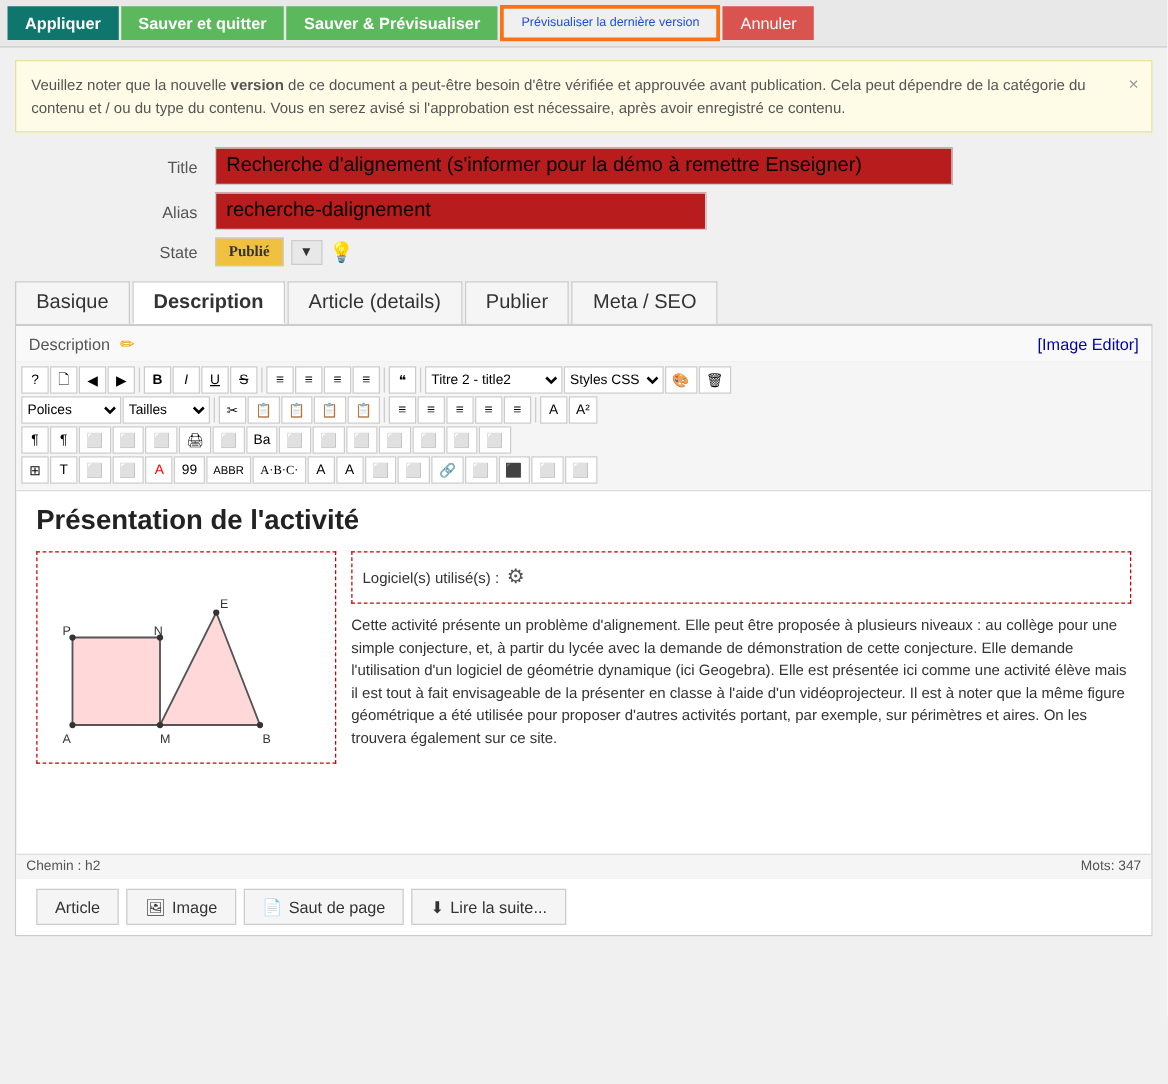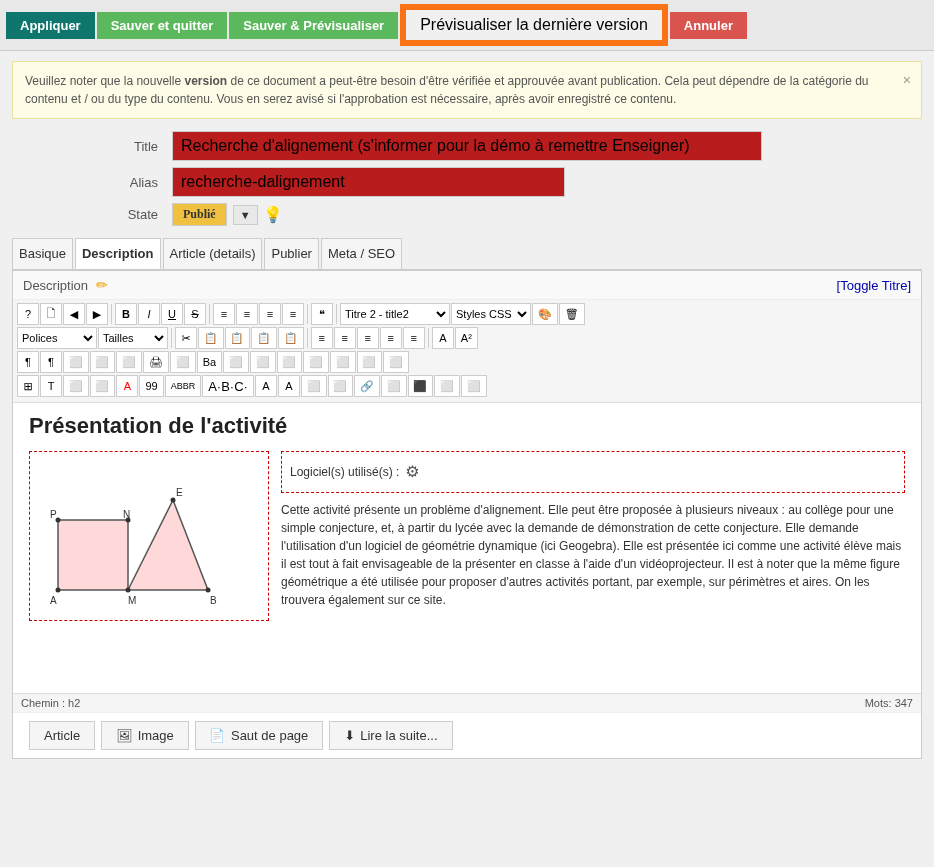--- a/index.html
+++ b/index.html
@@ -1,21 +1,21 @@
 <!DOCTYPE html>
 <html><head>
   <meta charset="utf-8">
   <style>
     * { box-sizing: border-box; margin: 0; padding: 0; }
     body { font-family: Arial, sans-serif; font-size: 13px; background: #f0f0f0; color: #333; width: 934px; min-height: 867px; overflow-x: hidden; }
     .btn-apply { background: #0f766e; color: white; border: none; padding: 6px 14px; cursor: pointer; font-size: 13px; font-weight: bold; }
     .btn-save-quit { background: #5cb85c; color: white; border: none; padding: 6px 14px; cursor: pointer; font-size: 13px; font-weight: bold; }
     .btn-save-preview { background: #5cb85c; color: white; border: none; padding: 6px 14px; cursor: pointer; font-size: 13px; font-weight: bold; }
-    .btn-preview-last { background: #f0f0f0; color: #000000; border: 6px solid #f97316; padding: 6px 14px; cursor: pointer; font-size: 16px; }
-    .btn-cancel { background: #d9534f; color: white; border: none; padding: 6px 14px; cursor: pointer; font-size: 13px; font-weight: bold; }
+    .btn-preview-last { background: #f0f0f0; color: #1d4ed8; border: 3px solid #f97316; padding: 6px 14px; cursor: pointer; font-size: 10px; }
+    .btn-cancel { background: #d9534f; color: white; border: none; padding: 6px 14px; cursor: pointer; font-size: 13px; font-weight: normal; }
 
     
     .notice-box { background: #fefbe6; border: 1px solid #e8e0a0; margin: 10px 12px; padding: 10px 30px 10px 12px; position: relative; font-size: 12px; line-height: 1.5; color: #555; }
     .notice-close { position: absolute; top: 8px; right: 10px; cursor: pointer; color: #999; font-size: 14px; }
     .notice-box strong { font-weight: bold; }
 
     
     .form-area { margin: 12px; }
     .form-row { display: flex; align-items: center; margin-bottom: 6px; }
     .form-label { width: 160px; text-align: right; padding-right: 14px; color: #555; font-size: 13px; }
@@ -24,21 +24,21 @@
     
     .state-row { display: flex; align-items: center; margin-bottom: 10px; }
     .state-label { width: 160px; text-align: right; padding-right: 14px; color: #555; font-size: 13px; }
     .state-select-wrap { display: flex; align-items: center; gap: 6px; font-family: Liberation Serif, serif; }
     .state-badge { background: #f0c040; color: #333; font-weight: bold; font-size: 12px; padding: 3px 10px; border: 1px solid #ccc; cursor: pointer; }
     .state-arrow { background: #e8e8e8; border: 1px solid #ccc; padding: 3px 6px; cursor: pointer; font-size: 11px; }
     .state-bulb { font-size: 16px; color: #f0c040; }
 
     
     .tabs { display: flex; margin: 0 12px; border-bottom: 1px solid #ccc; }
-    .tab { padding: 7px 6px; border: 1px solid #ccc; border-bottom: none; background: #f5f5f5; cursor: pointer; font-size: 13px; margin-right: 2px; color: #333; }
+    .tab { padding: 7px 16px; border: 1px solid #ccc; border-bottom: none; background: #f5f5f5; cursor: pointer; font-size: 16px; margin-right: 2px; color: #333; }
     .tab.active { background: white; border-bottom: 1px solid white; font-weight: bold; color: #333; }
 
     
     .editor-panel { margin: 0 12px 12px 12px; border: 1px solid #ccc; background: white; }
     .editor-header { display: flex; align-items: center; justify-content: space-between; padding: 6px 10px; border-bottom: 1px solid #eee; background: #f9f9f9; }
     .editor-header-left { display: flex; align-items: center; gap: 8px; }
     .editor-label { font-size: 13px; color: #555; }
     .editor-pencil { color: #f0a000; font-size: 14px; }
     .toggle-editor { color: #00a; cursor: pointer; font-size: 13px; }
 
@@ -109,21 +109,21 @@
   <div class="tab">Meta / SEO</div>
 </div>
 
 <div class="editor-panel">
 
   <div class="editor-header">
     <div class="editor-header-left">
       <span class="editor-label">Description</span>
       <span class="editor-pencil">✏</span>
     </div>
-    <span class="toggle-editor">[Toggle Titre]</span>
+    <span class="toggle-editor">[Image Editor]</span>
   </div>
 
   <div class="rte-toolbar">
 
     <div class="rte-row">
       <button class="rte-btn">?</button>
       <button class="rte-btn">🗋</button>
       <button class="rte-btn">◀</button>
       <button class="rte-btn">▶</button>
       <div class="rte-separator"></div>
@@ -192,21 +192,21 @@
     </div>
 
     <div class="rte-row">
       <button class="rte-btn">⊞</button>
       <button class="rte-btn">T</button>
       <button class="rte-btn">⬜</button>
       <button class="rte-btn">⬜</button>
       <button class="rte-btn" style="color:red;">A</button>
       <button class="rte-btn">99</button>
       <button class="rte-btn" style="font-size:9px;">ABBR</button>
-      <button class="rte-btn" style="font-size:13px;">A·B·C·</button>
+      <button class="rte-btn" style="font-size:10px;font-family:Liberation Serif, serif;">A·B·C·</button>
       <button class="rte-btn">A</button>
       <button class="rte-btn">A</button>
       <button class="rte-btn">⬜</button>
       <button class="rte-btn">⬜</button>
       <button class="rte-btn">🔗</button>
       <button class="rte-btn">⬜</button>
       <button class="rte-btn">⬛</button>
       <button class="rte-btn">⬜</button>
       <button class="rte-btn">⬜</button>
     </div>

